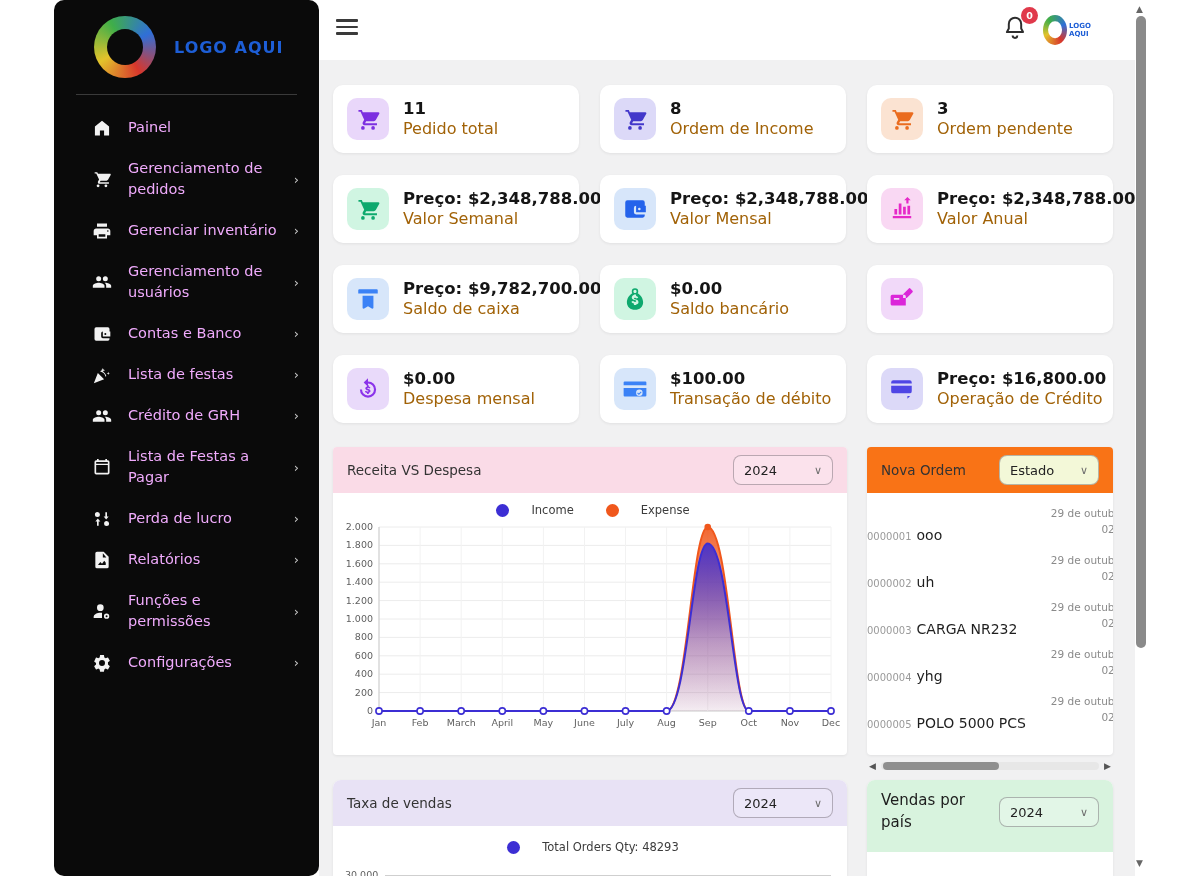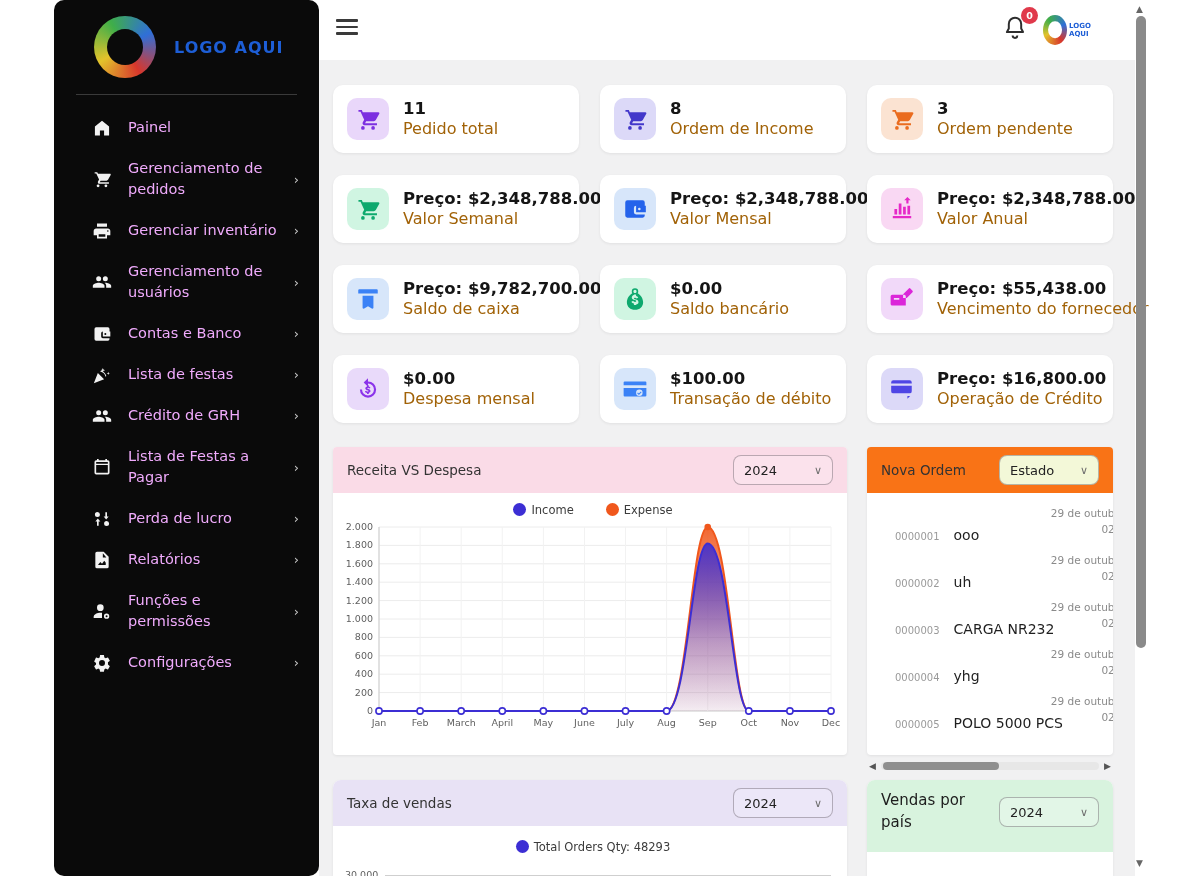--- a/index.html
+++ b/index.html
@@ -53,27 +53,27 @@
           overflow:hidden; }
   .card-header { height:46px; display:flex; align-items:center; justify-content:space-between;
                  padding:0 14px; }
   .card-title { font-size:13.5px; color:#333; }
   .dropdown { display:flex; align-items:center; justify-content:space-between; width:100px; height:30px;
               border:1px solid rgba(90,80,90,0.4); border-radius:8px; padding:0 10px; cursor:pointer; }
   .dropdown .val { font-size:13px; color:#222; }
   .dropdown .dchev { color:#6d6d6d; font-size:11px; }
 
   .legend-row { display:flex; justify-content:center; gap:26px; padding:10px 0 2px 0; }
-  .legend-item { display:flex; gap:5px; cursor:pointer;padding-left:6px; }
+  .legend-item { display:flex; align-items:center; gap:22px; cursor:pointer;padding-left:6px; }
   .legend-dot { width:13px; height:13px; border-radius:50%; }
   .legend-label { font-size:11.5px; color:#3c3c3c; }
 
   
   .order-row { position:relative; height:47px; }
-  .order-left { position:absolute; left:28px; bottom:7px; display:flex; align-items:baseline; gap:14px; }
+  .order-left { position:absolute; left:0; bottom:7px; display:flex; align-items:baseline; gap:5px; }
   .order-id { font-size:10px; color:#9a9a9a; }
   .order-name { font-size:14px; color:#1f1f1f; white-space:nowrap; }
   .order-right { position:absolute; right:-12px; top:3px; width:92px; text-align:right; }
   .order-date { font-size:10.5px; color:#8a8a8a; line-height:1.5; white-space:nowrap; }
   .order-time { font-size:10.5px; color:#8a8a8a; line-height:1.5; }
 
   
   .hscroll { position:absolute; left:548px; top:700px; width:246px; height:12px; }
   .hs-arrow { position:absolute; top:1px; font-size:9px; color:#555; cursor:pointer; }
   .hs-track { position:absolute; left:14px; right:14px; top:2px; height:8px; border-radius:4px; background:#e7e7e7; }
@@ -319,24 +319,20 @@
           <div>
             <div class="stat-value">$0.00</div>
             <div class="stat-label">Saldo bancário</div>
           </div>
         </div>
         <div class="stat-card" style="left: 548px; top: 205px;">
           <div class="stat-icon" style="background:#f1d9f9;">
             <svg width="26" height="26" viewBox="0 0 24 24">
               <path d="M3 8h11a1.5 1.5 0 0 1 1.5 1.5V18H3a1.5 1.5 0 0 1-1.5-1.5v-7A1.5 1.5 0 0 1 3 8zm1.5 3v1.8h5V11h-5zM21.7 4.3l-2-2a1 1 0 0 0-1.4 0L13 7.6V11h3.4l5.3-5.3a1 1 0 0 0 0-1.4z" fill="#db26d9"></path>
             </svg>
-          </div>
-          <div>
-            <div class="stat-value">Preço: $55,438.00</div>
-            <div class="stat-label">Vencimento do fornecedor</div>
           </div>
         </div>
         <div class="stat-card" style="left: 14px; top: 295px;">
           <div class="stat-icon" style="background:#e9dafa;">
             <svg width="26" height="26" viewBox="0 0 24 24">
               <path d="M12 5V2L8 6l4 4V7a5.5 5.5 0 1 1-5.5 5.5H4.5A7.5 7.5 0 1 0 12 5zm-.9 10.6v1h1.6v-1c.9-.2 1.6-.8 1.6-1.7 0-1.1-.9-1.5-1.9-1.8-.9-.3-1-.4-1-.7 0-.3.3-.5.7-.5.5 0 .7.2.8.6l1.4-.4c-.2-.8-.8-1.3-1.6-1.5v-1h-1.6v1c-.9.2-1.6.8-1.6 1.7 0 1.1.9 1.5 1.8 1.8.9.3 1.1.4 1.1.8 0 .3-.3.5-.8.5-.6 0-.9-.3-1-.8l-1.4.4c.2.9.9 1.4 1.9 1.6z" fill="#8b33ea"></path>
             </svg>
           </div>
           <div>
             <div class="stat-value">$0.00</div>

